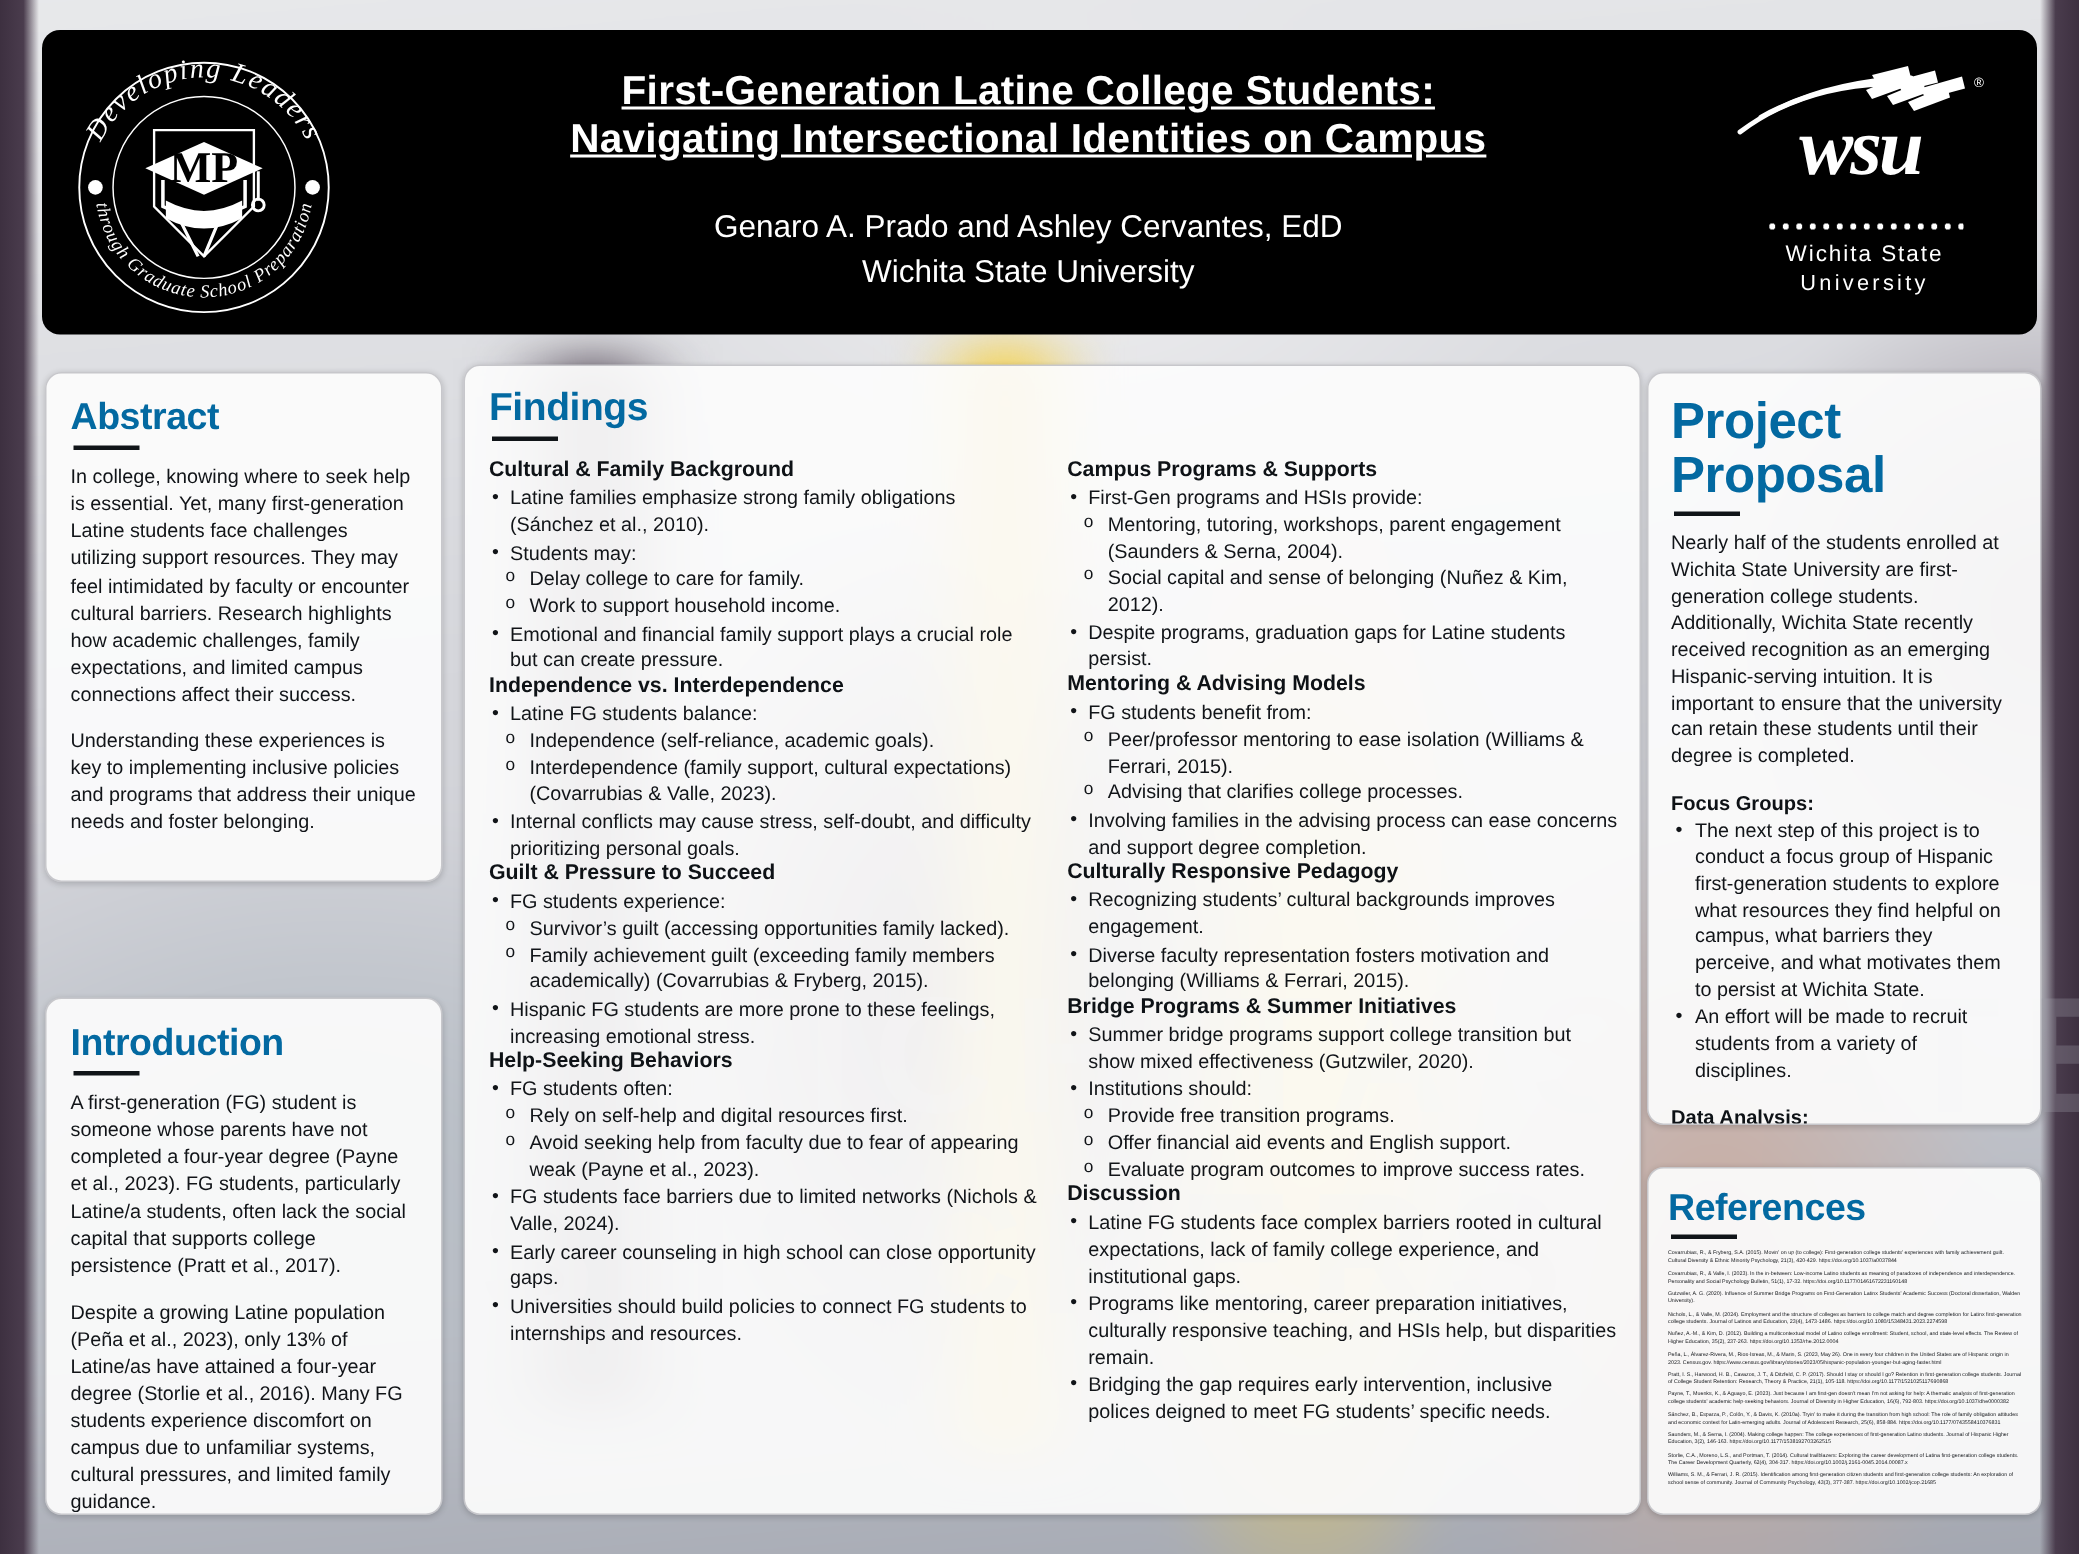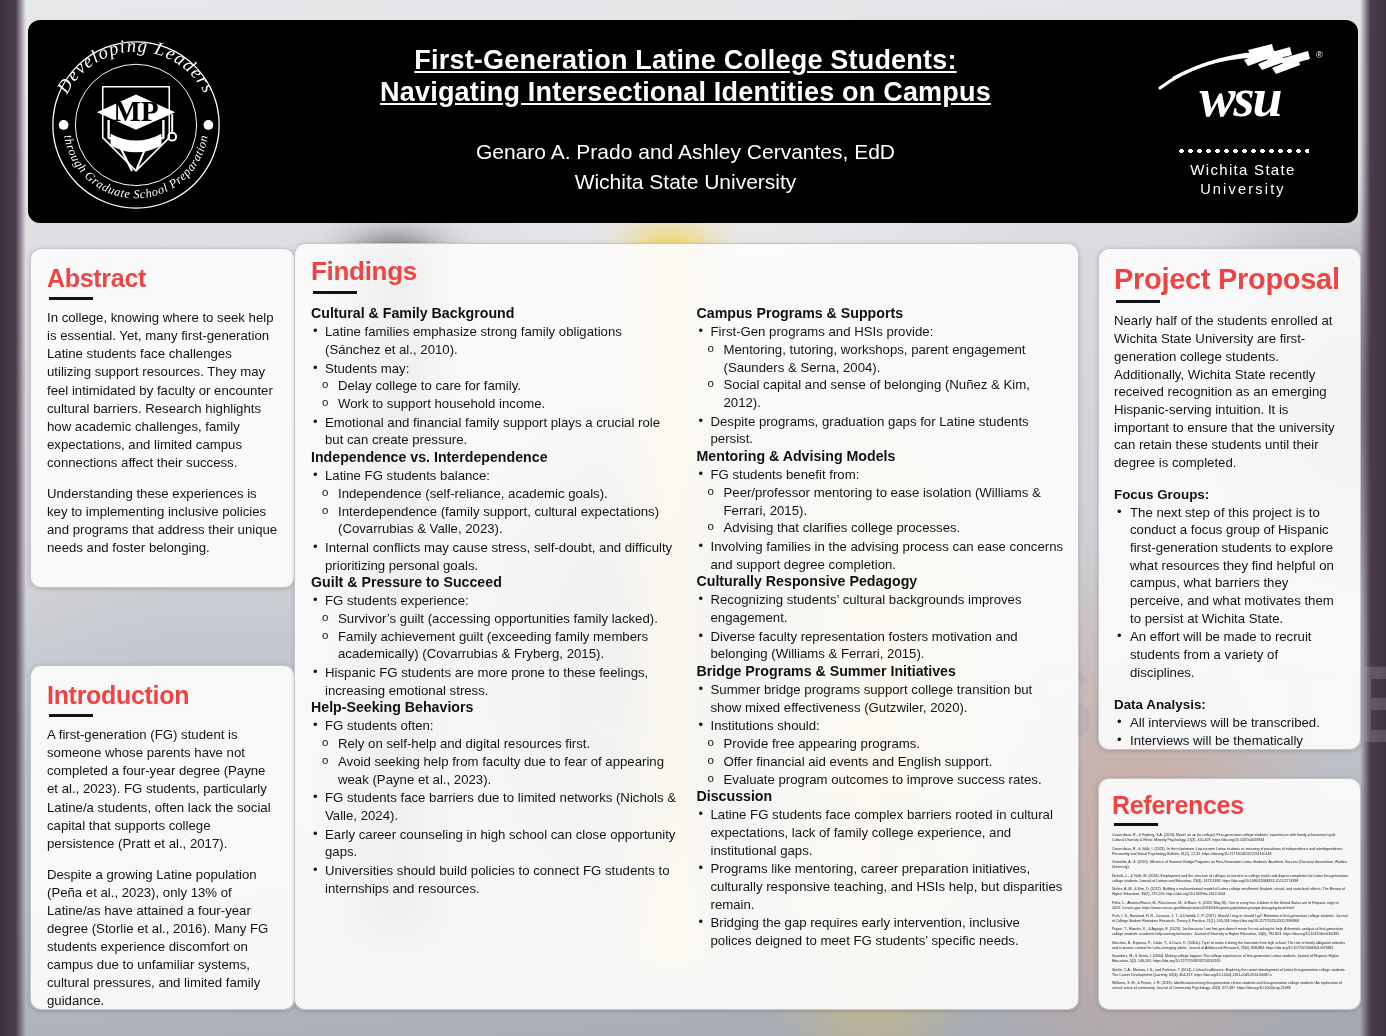--- a/index.html
+++ b/index.html
@@ -152,21 +152,21 @@
     border-radius: 11px;
     box-shadow: 0 1px 4px rgba(0,0,0,.18);
     z-index: 4;
     overflow: hidden;
   }
   .card-inner { padding: 14px 14px 10px 14px; }
 
   .sec-title {
     font-size: 26px;
     font-weight: bold;
-    color: #ef4444;
+    color: #0369a1;
     letter-spacing: -.3px;
     line-height: 1.05;
   }
   .rule {
     width: 44px;
     height: 3px;
     background: #101418;
     margin: 6px 0 9px 2px;
   }
 
@@ -179,21 +179,21 @@
 
   
   #abstract-card { left: 30px;  top: 248px; width: 265px; height: 340px; }
   #intro-card    { left: 30px;  top: 665px; width: 265px; height: 345px; }
   #abstract-card .card-inner,
   #intro-card .card-inner { padding: 16px 16px 10px 16px; }
   #abstract-card .sec-title,
   #intro-card .sec-title { font-size: 25px; }
 
   
-  #findings-card { left: 294px; top: 243px; width: 785px; height: 767px; }
+  #findings-card { left: 309px; top: 243px; width: 785px; height: 767px; }
   #findings-card .card-inner { padding: 14px 14px 10px 16px; }
   .findings-cols {
     display: flex;
     gap: 18px;
     margin-top: 2px;
   }
   .fcol { width: 370px; }
 
   .sub-head {
     font-size: 14.2px;
@@ -234,21 +234,21 @@
     content: "o";
     position: absolute;
     left: 1px;
     top: 0px;
     font-size: 11.5px;
   }
 
   
   #proposal-card { left: 1098px; top: 248px; width: 263px; height: 502px; }
   #proposal-card .card-inner { padding: 15px 15px 10px 15px; }
-  #proposal-card .sec-title { font-size: 29px; }
+  #proposal-card .sec-title { font-size: 34px; }
   .pp-head {
     font-size: 13.4px;
     font-weight: bold;
     color: #0e1216;
     margin-top: 15px;
     margin-bottom: 2px;
   }
   .pp-list { list-style: none; margin: 0; padding: 0; }
   .pp-list > li {
     font-size: 13.2px;
@@ -455,21 +455,21 @@
             <div class="sub-head">Culturally Responsive Pedagogy</div>
             <ul class="lvl1">
               <li>Recognizing students’ cultural backgrounds improves engagement.</li>
               <li>Diverse faculty representation fosters motivation and belonging (Williams &amp; Ferrari, 2015).</li>
             </ul>
             <div class="sub-head">Bridge Programs &amp; Summer Initiatives</div>
             <ul class="lvl1">
               <li>Summer bridge programs support college transition but show mixed effectiveness (Gutzwiler, 2020).</li>
               <li>Institutions should:</li>
               <ul class="lvl2">
-                <li>Provide free appearing programs.</li>
+                <li>Provide free transition programs.</li>
                 <li>Offer financial aid events and English support.</li>
                 <li>Evaluate program outcomes to improve success rates.</li>
               </ul>
             </ul>
             <div class="sub-head">Discussion</div>
             <ul class="lvl1">
               <li>Latine FG students face complex barriers rooted in cultural expectations, lack of family college experience, and institutional gaps.</li>
               <li>Programs like mentoring, career preparation initiatives, culturally responsive teaching, and HSIs help, but disparities remain.</li>
               <li> Bridging the gap requires early intervention, inclusive polices deigned to meet FG students’ specific needs.</li>
             </ul>

